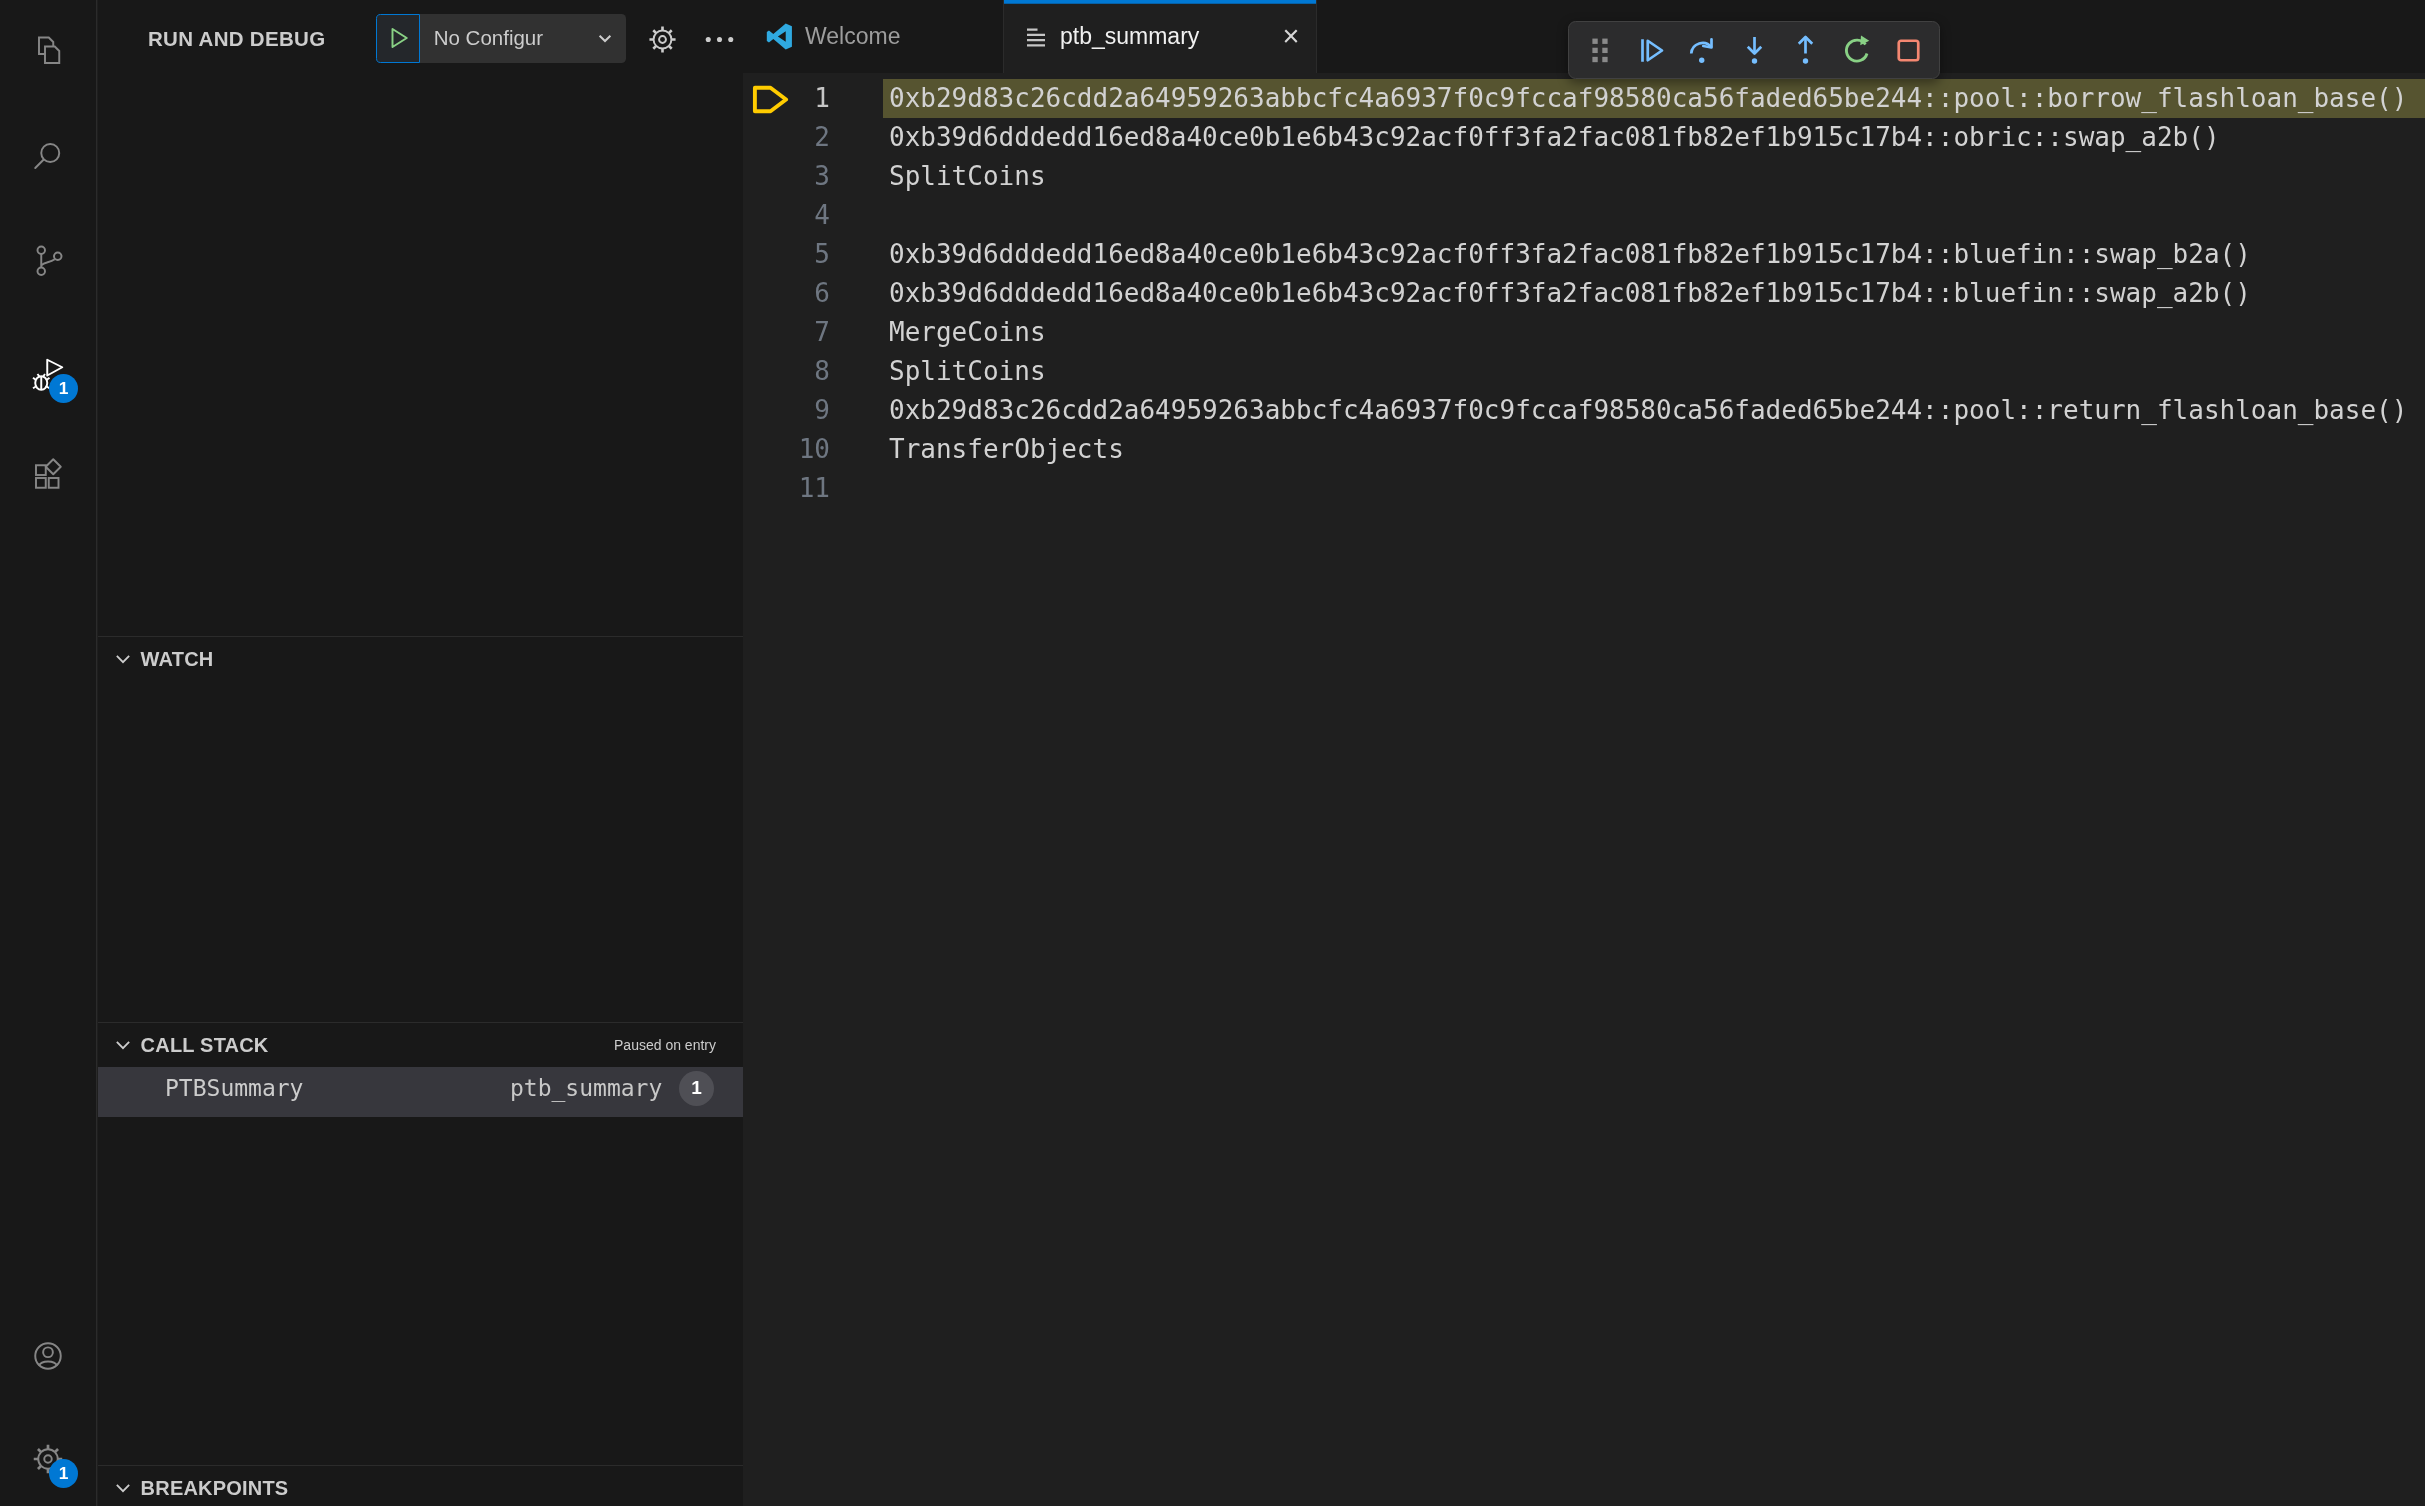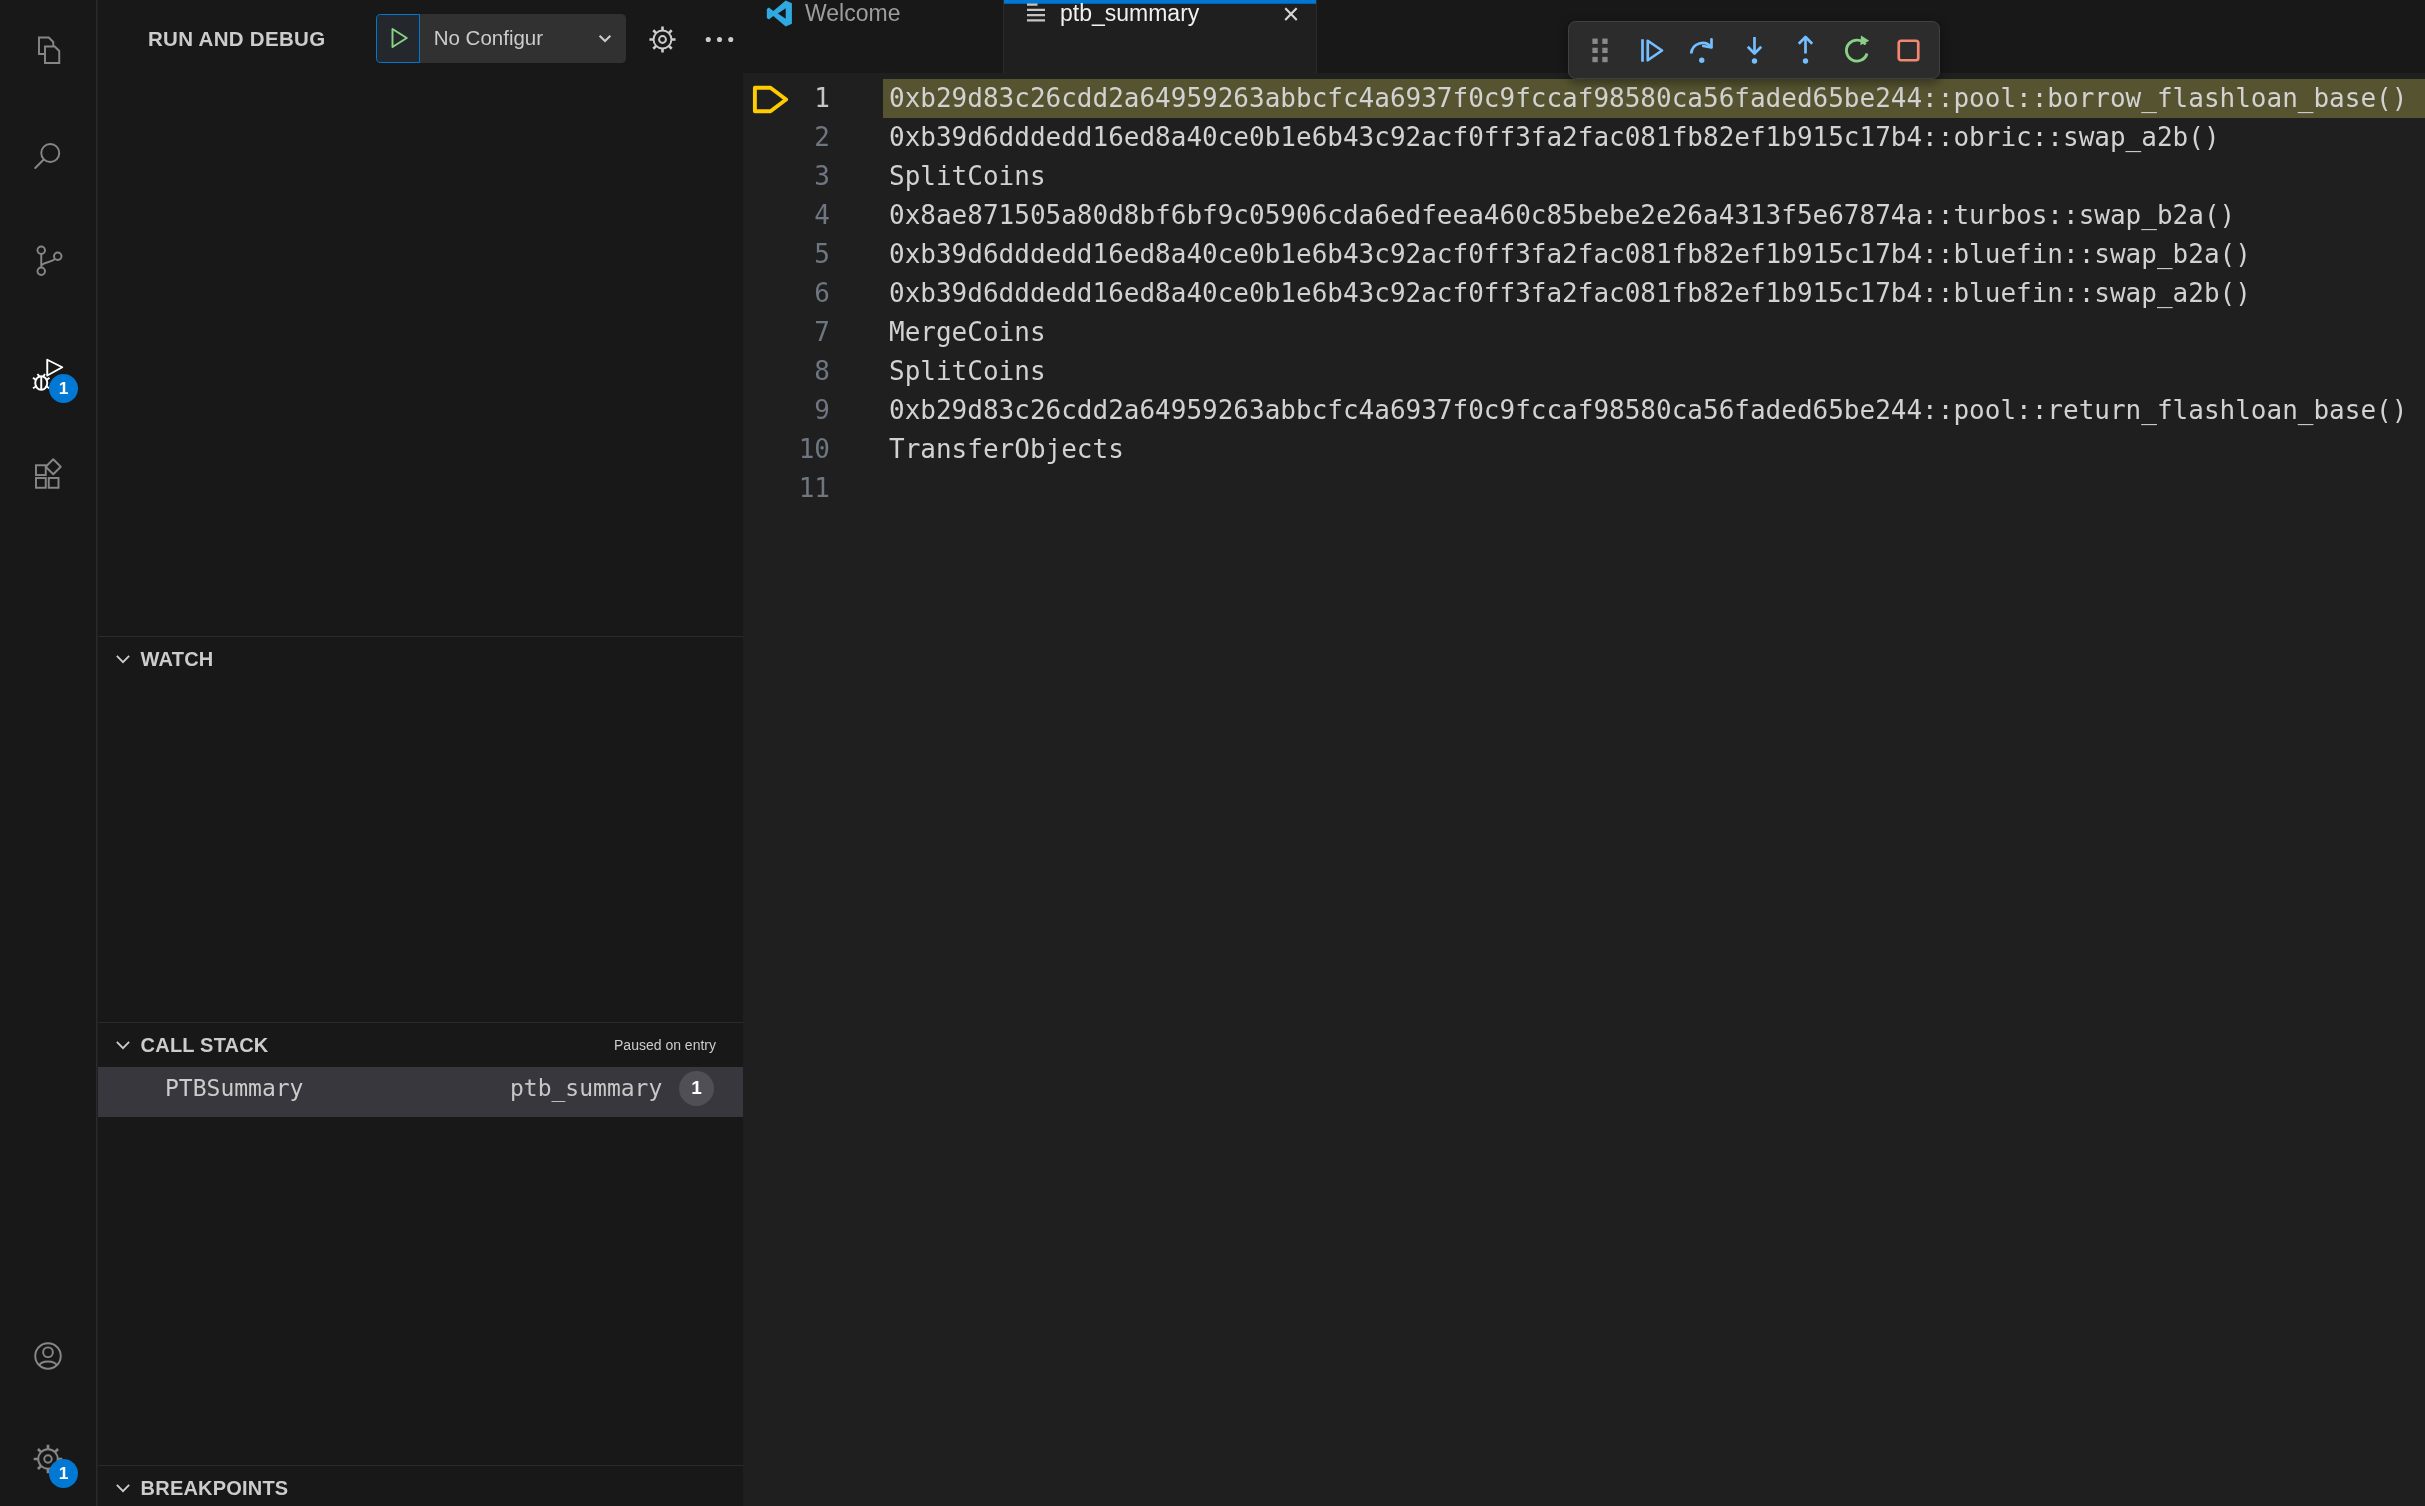--- a/index.html
+++ b/index.html
@@ -63,21 +63,21 @@
   #frame-name { font-family:"DejaVu Sans Mono", monospace; font-size:23px; color:#cccccc; }
   #frame-source { margin-left:auto; font-family:"DejaVu Sans Mono", monospace; font-size:23px; color:#c8c8c8; }
   #frame-badge {
     margin-left:16.7px; width:35px; height:35px; border-radius:50%; background:#4f4f55;
     color:#fff; font-size:19px; font-weight:bold; display:flex; align-items:center; justify-content:center;
   }
 
   
   #main { position:absolute; left:743px; top:0; right:0; height:100%; background:#1f1f1f; }
   #tab-bar { position:absolute; left:0; top:0; right:0; height:73px; background:#181818; display:flex; }
-  .tab { height:73px; display:flex; border-right:0.8px solid #2b2b2b; }
+  .tab { height:73px; display:flex; align-items:center; border-right:0.8px solid #2b2b2b; }
   #tab-welcome { width:261px; padding-left:23px; gap:12px; color:#9d9d9d; font-size:23px; }
   #tab-ptb {
     width:313px; padding-left:20px; gap:12px; background:#1f1f1f; color:#f0f0f0; font-size:23px;
     box-shadow: inset 0 3.8px 0 0 #0078d4;
   }
   .tab-close { margin-left:auto; margin-right:16.7px; font-size:29px; color:#d6d6d6; line-height:1; }
 
   #debug-toolbar {
     position:absolute; left:825px; top:21px; width:372px; height:58px;
     background:#2c2c2d; border:0.8px solid #414141; border-radius:7.6px;
@@ -292,21 +292,21 @@
     </div>
   </div>
 
   <div id="editor">
     <div>
         <div class="line current"><svg class="dbg-pointer" viewBox="0 0 30 22">
             <path d="M3 2 H15 L27 11 L15 20 H3 Z" fill="none" stroke="#ffcc00" stroke-width="3" stroke-linejoin="round"></path>
           </svg><div class="ln">1</div><div class="code">0xb29d83c26cdd2a64959263abbcfc4a6937f0c9fccaf98580ca56faded65be244::pool::borrow_flashloan_base()</div></div>
         <div class="line"><div class="ln">2</div><div class="code">0xb39d6dddedd16ed8a40ce0b1e6b43c92acf0ff3fa2fac081fb82ef1b915c17b4::obric::swap_a2b()</div></div>
         <div class="line"><div class="ln">3</div><div class="code">SplitCoins</div></div>
-        <div class="line"><div class="ln">4</div><div class="code">0x8ae871505a80d8bf6bf9c05906cda6edfeea460c85bebe2e26a4313f5e67874a::turbos::swap_b2a()</div></div>
+        <div class="line"><div class="ln">4</div></div>
         <div class="line"><div class="ln">5</div><div class="code">0xb39d6dddedd16ed8a40ce0b1e6b43c92acf0ff3fa2fac081fb82ef1b915c17b4::bluefin::swap_b2a()</div></div>
         <div class="line"><div class="ln">6</div><div class="code">0xb39d6dddedd16ed8a40ce0b1e6b43c92acf0ff3fa2fac081fb82ef1b915c17b4::bluefin::swap_a2b()</div></div>
         <div class="line"><div class="ln">7</div><div class="code">MergeCoins</div></div>
         <div class="line"><div class="ln">8</div><div class="code">SplitCoins</div></div>
         <div class="line"><div class="ln">9</div><div class="code">0xb29d83c26cdd2a64959263abbcfc4a6937f0c9fccaf98580ca56faded65be244::pool::return_flashloan_base()</div></div>
         <div class="line"><div class="ln">10</div><div class="code">TransferObjects</div></div>
         <div class="line"><div class="ln">11</div><div class="code"></div></div>
       </div>
   </div>
 </div>

